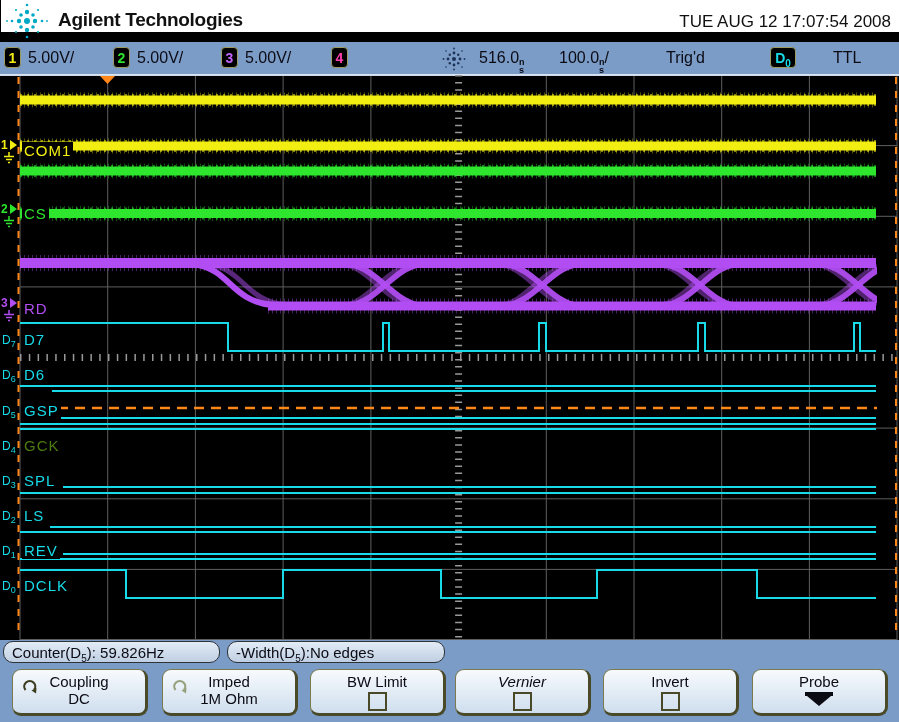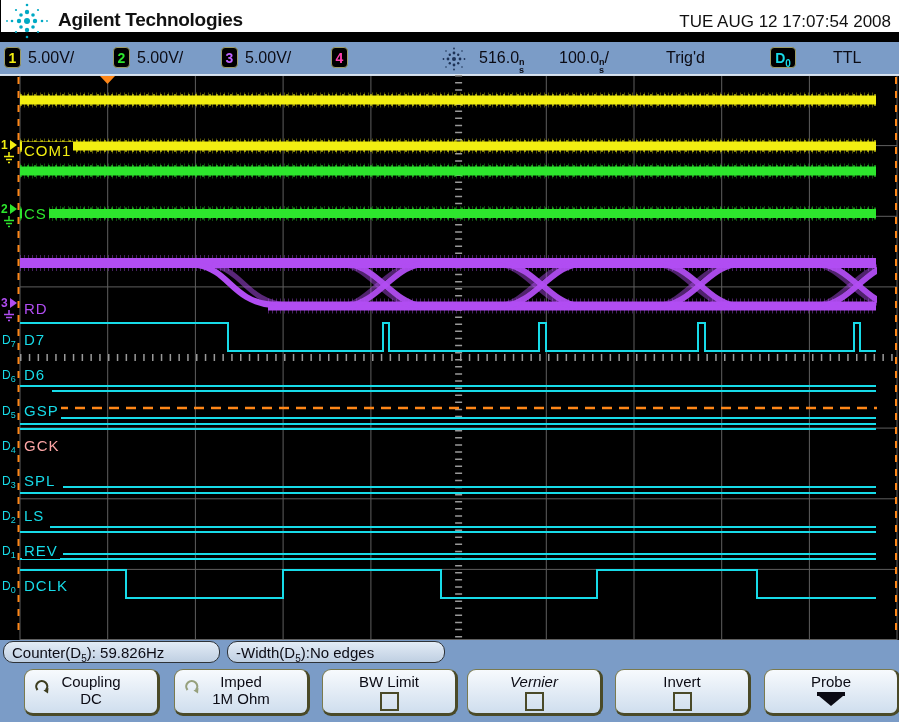--- a/index.html
+++ b/index.html
@@ -34,21 +34,21 @@
   .measurebar{position:absolute;left:0;top:640px;width:899px;height:26px;background:#7b9cc7;}
   .pill{position:absolute;top:1px;height:22px;line-height:22px;border:1px solid #2e3338;border-radius:10px;
         background:linear-gradient(#e3ecf6,#bfcfe2);font-size:15px;color:#0b0b14;padding-left:8px;box-sizing:border-box;}
   .pill sub{font-size:10px;}
 
   
   .softkeys{position:absolute;left:0;top:666px;width:899px;height:56px;background:#7b9cc7;}
   .skey{position:absolute;top:3px;width:136px;height:47px;border-radius:9px;box-sizing:border-box;
         background:linear-gradient(#f7fafd,#cfdeee);border:1px solid #7a7a4e;
         border-right:3px solid #4a4a28;border-bottom:3px solid #4a4a28;
-        text-align:center;color:#0b0b14;margin-left:12px;}
+        text-align:center;color:#0b0b14;}
   .skey .l1{font-size:15px;margin-top:3px;line-height:17px;}
   .skey .l2{font-size:15px;line-height:18px;}
   .cbox{width:15px;height:15px;border:2px solid #4a4a28;margin:2px auto 0 auto;background:transparent;}
   .rot{position:absolute;left:8px;top:8px;}
   .parrow{margin-top:2px;}
 </style>
 </head>
 <body>
 
 <div class="screen">
@@ -249,21 +249,21 @@
     </svg>
 
     
     <div class="chlabel" style="top:67px;color:#f2ee11;">COM1</div>
     <div class="chlabel" style="top:130px;color:#2de62d;">CS</div>
     <div class="chlabel" style="top:225px;color:#b14df2;">RD</div>
 
     <div class="chlabel" style="top:256px;color:#17dbe8;">D7</div>
     <div class="chlabel" style="top:291px;color:#17dbe8;">D6</div>
     <div class="chlabel" style="top:327px;color:#17dbe8;">GSP</div>
-    <div class="chlabel" style="top:362px;color:#fca5a5;">GCK</div>
+    <div class="chlabel" style="top:362px;color:#4d7c0f;">GCK</div>
     <div class="chlabel" style="top:397px;color:#17dbe8;">SPL</div>
     <div class="chlabel" style="top:432px;color:#17dbe8;">LS</div>
     <div class="chlabel" style="top:467px;color:#17dbe8;">REV</div>
     <div class="chlabel" style="top:502px;color:#17dbe8;">DCLK</div>
 
     
     <div class="dind" style="top:258px;"><span>D</span><sub>7</sub></div>
     <div class="dind" style="top:293px;"><span>D</span><sub>6</sub></div>
     <div class="dind" style="top:329px;"><span>D</span><sub>5</sub></div>
     <div class="dind" style="top:364px;"><span>D</span><sub>4</sub></div>

